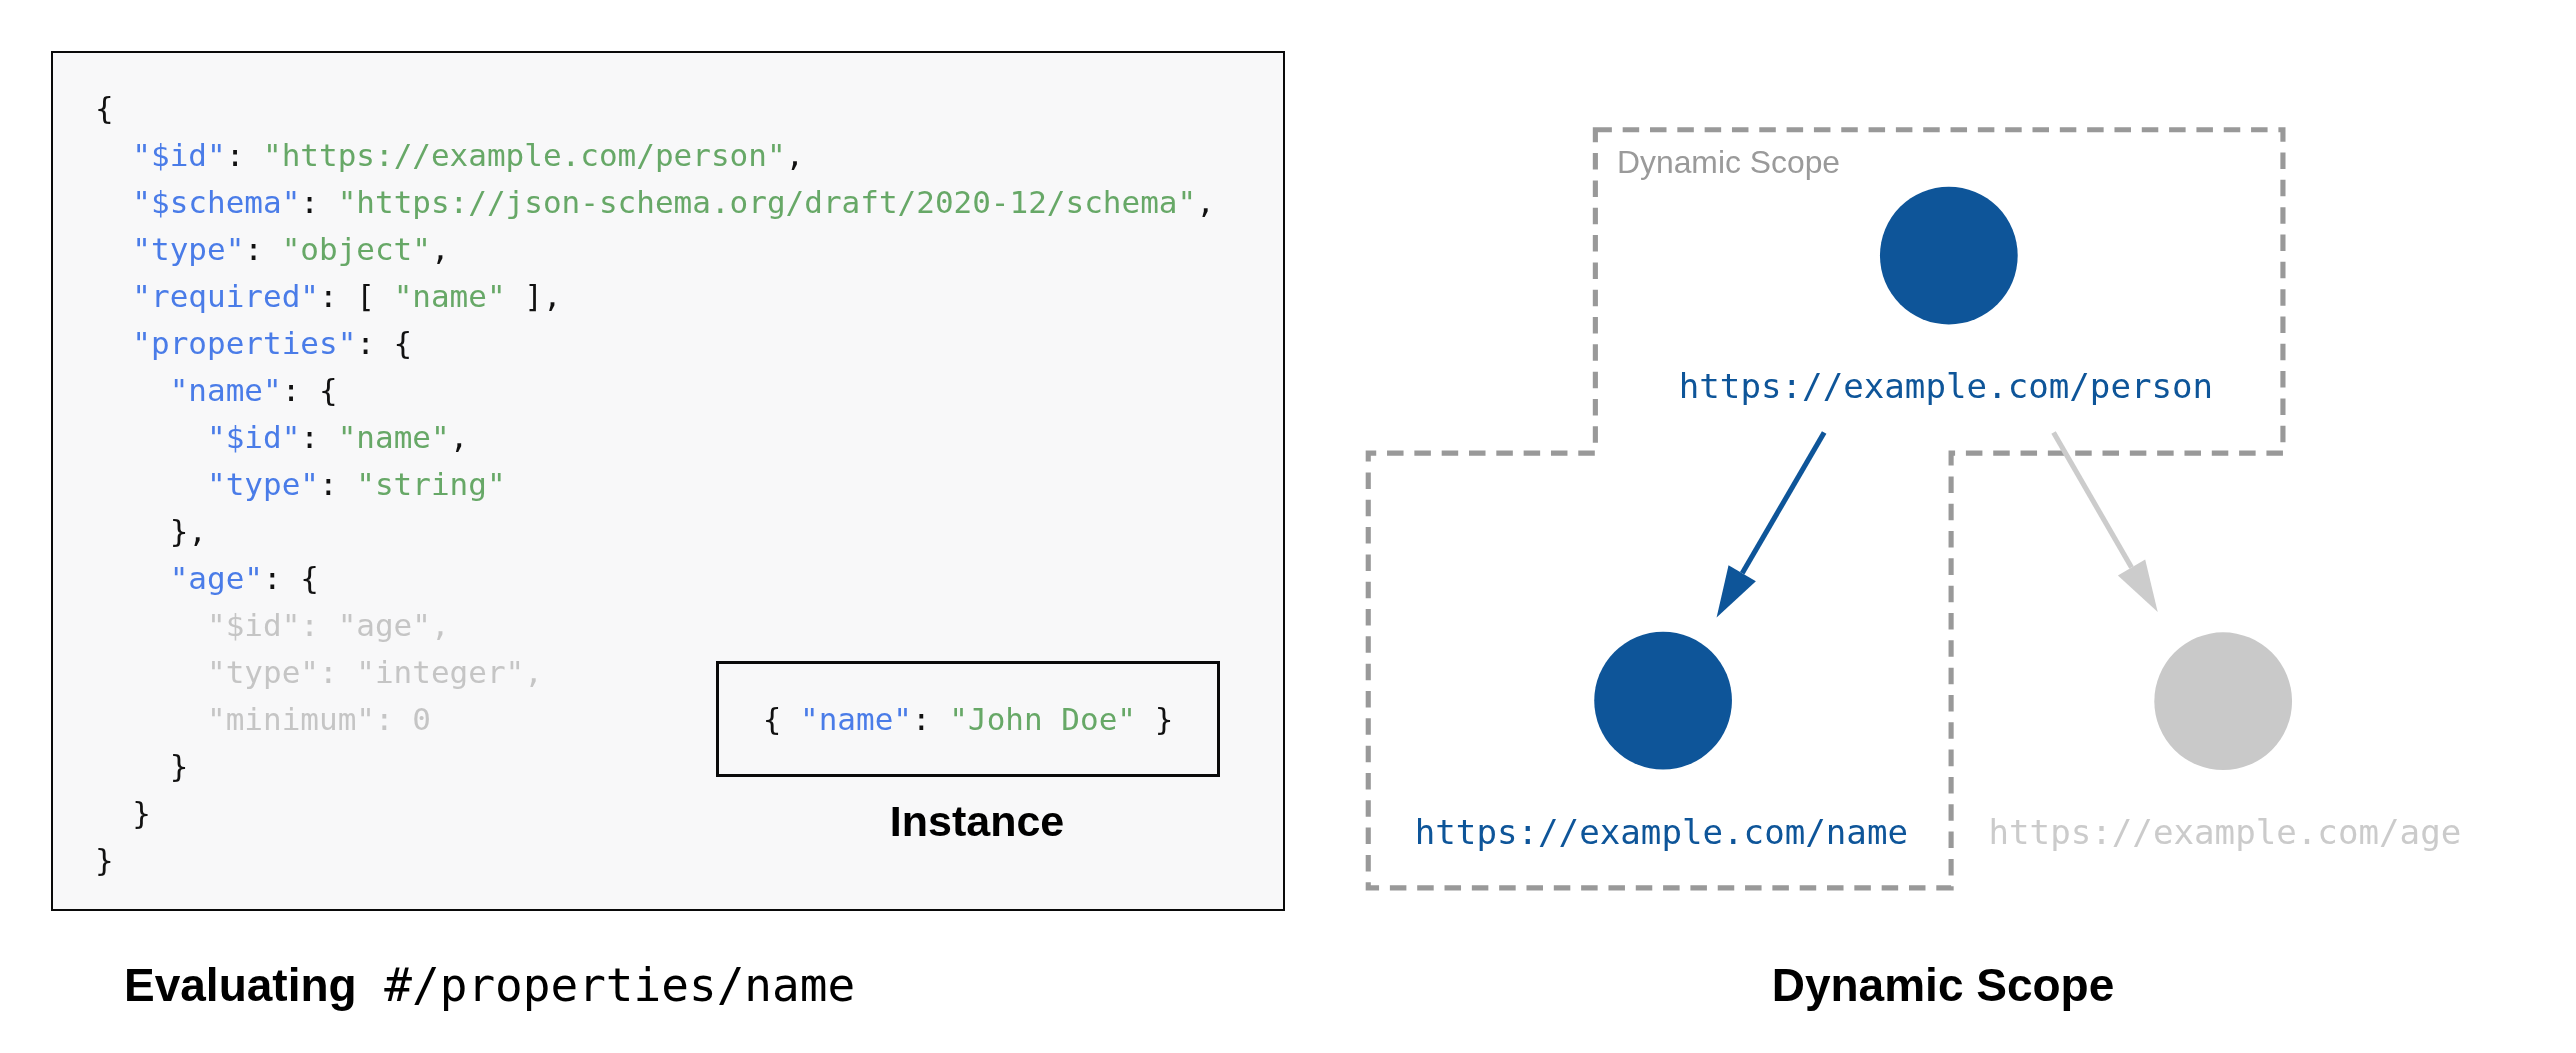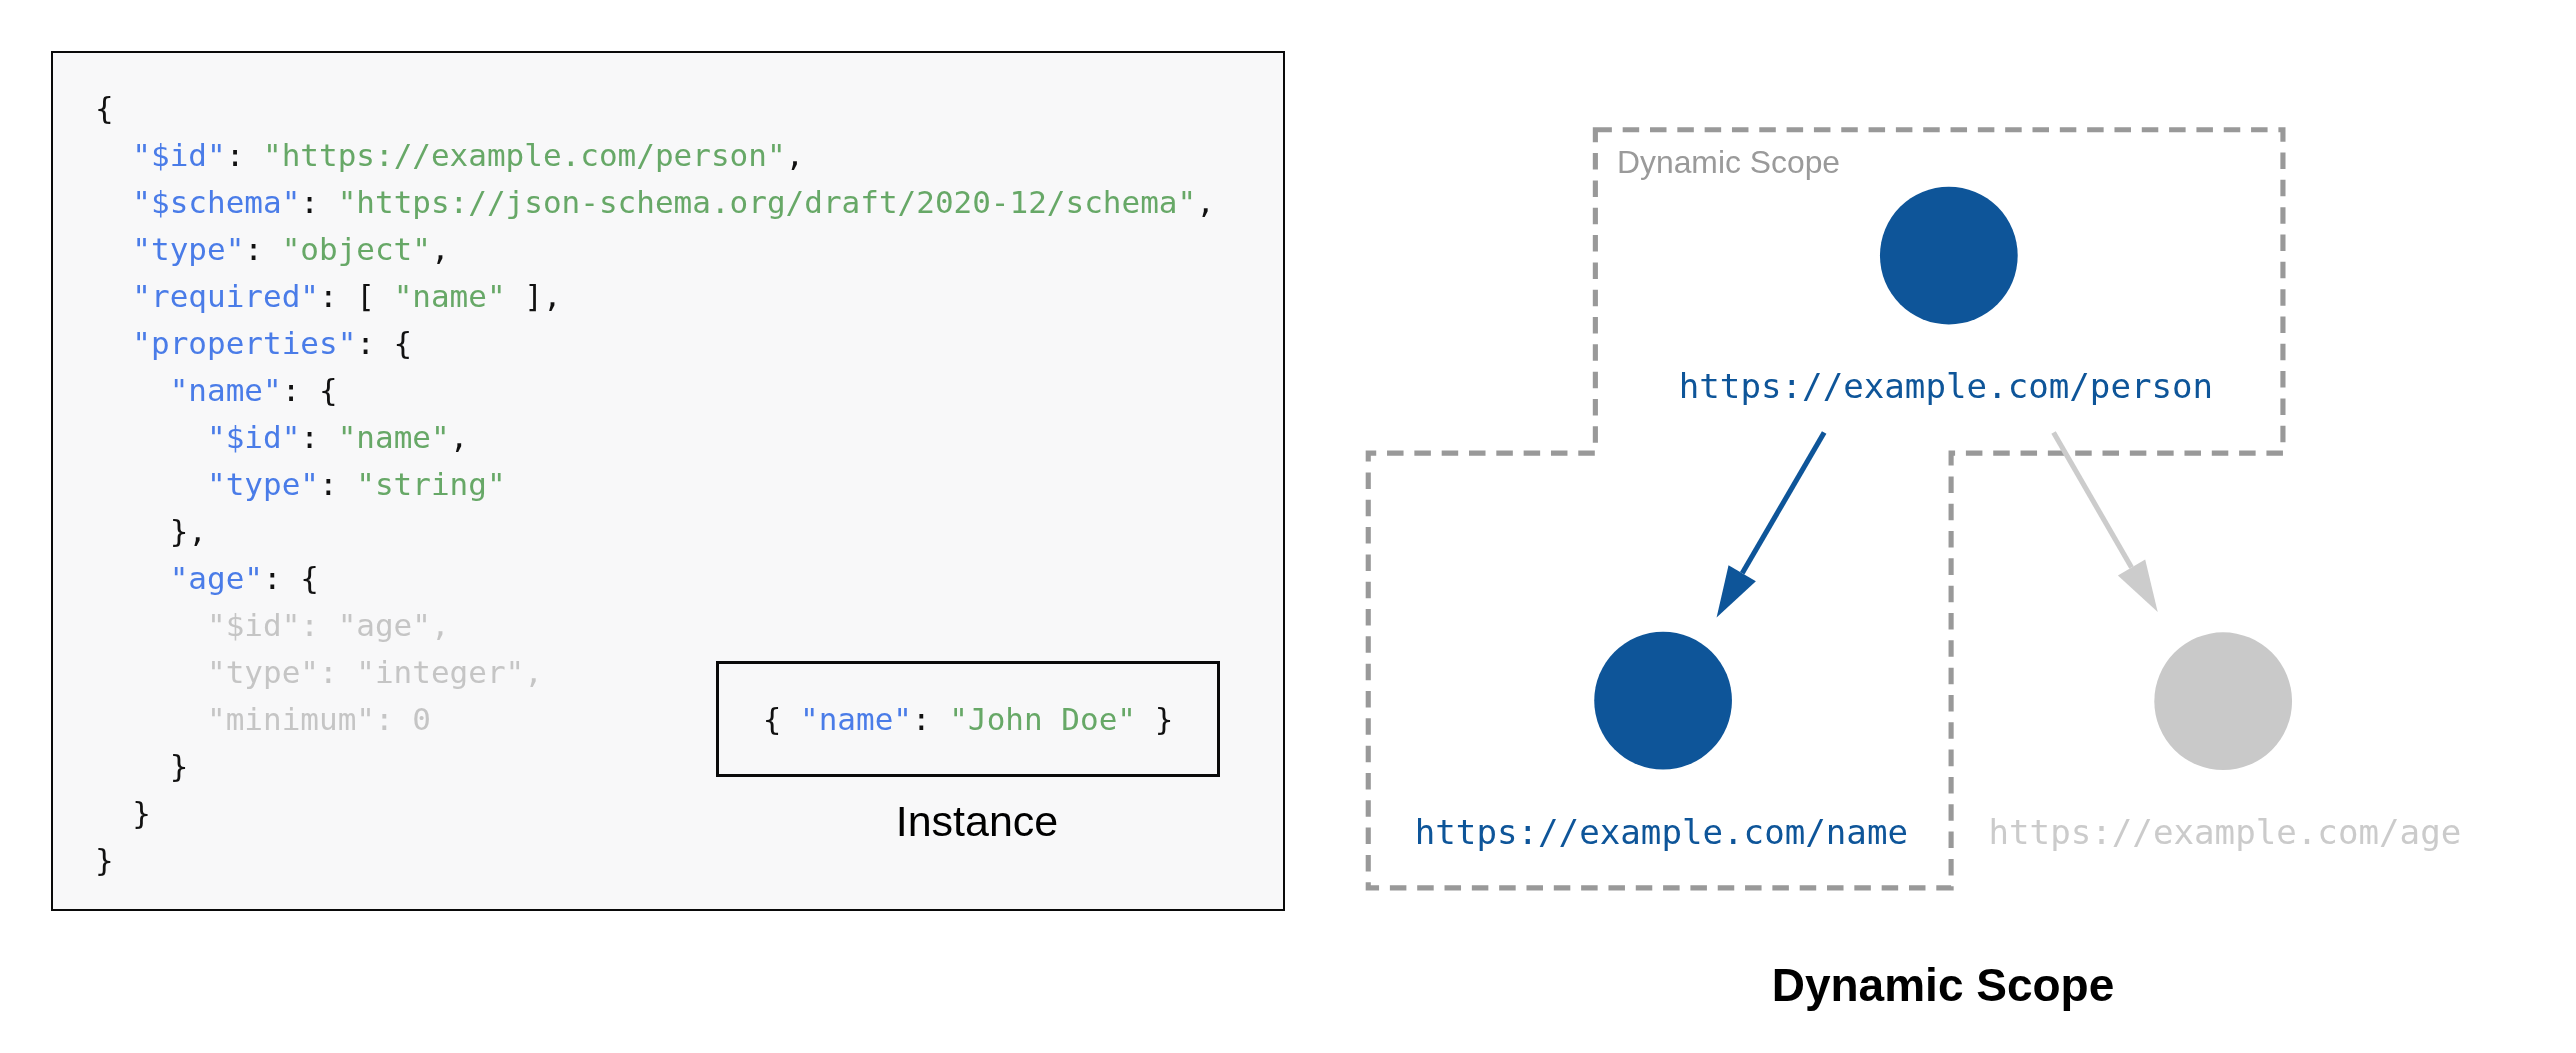--- a/index.html
+++ b/index.html
@@ -25,21 +25,21 @@
   .tk-dim   { color:#c5c5c5; }
 
   .instance-box {
     position:absolute; left:663px; top:608px; width:504px; height:116px;
     border:3.4px solid #0a0a0a; box-sizing:border-box;
     display:flex; align-items:center; justify-content:center;
     font-family:"DejaVu Sans Mono", monospace; font-size:31px; white-space:pre;
   }
   .instance-label {
     position:absolute; left:924px; top:744px; transform:translateX(-50%);
-    font-size:43px; font-weight:400; color:#000000; white-space:nowrap;
+    font-size:43px; font-weight:700; color:#000000; white-space:nowrap;
   }
 
   
   .caption-left {
     position:absolute; left:124px; top:958px; font-size:46px; color:#000;
     white-space:nowrap;
   }
   .cap-bold { font-weight:700; font-family:"Liberation Sans", sans-serif; }
   .cap-mono { font-weight:400; font-family:"DejaVu Sans Mono", monospace; }
   .caption-right {
@@ -68,20 +68,23 @@
 
   <div class="schema-panel">
     <div class="code" id="code-block"><div class="code-line"><span class="tk-plain">{</span></div><div class="code-line"><span class="tk-plain">  </span><span class="tk-key">"$id"</span><span class="tk-plain">: </span><span class="tk-str">"https://example.com/person"</span><span class="tk-plain">,</span></div><div class="code-line"><span class="tk-plain">  </span><span class="tk-key">"$schema"</span><span class="tk-plain">: </span><span class="tk-str">"https://json-schema.org/draft/2020-12/schema"</span><span class="tk-plain">,</span></div><div class="code-line"><span class="tk-plain">  </span><span class="tk-key">"type"</span><span class="tk-plain">: </span><span class="tk-str">"object"</span><span class="tk-plain">,</span></div><div class="code-line"><span class="tk-plain">  </span><span class="tk-key">"required"</span><span class="tk-plain">: [ </span><span class="tk-str">"name"</span><span class="tk-plain"> ],</span></div><div class="code-line"><span class="tk-plain">  </span><span class="tk-key">"properties"</span><span class="tk-plain">: {</span></div><div class="code-line"><span class="tk-plain">    </span><span class="tk-key">"name"</span><span class="tk-plain">: {</span></div><div class="code-line"><span class="tk-plain">      </span><span class="tk-key">"$id"</span><span class="tk-plain">: </span><span class="tk-str">"name"</span><span class="tk-plain">,</span></div><div class="code-line"><span class="tk-plain">      </span><span class="tk-key">"type"</span><span class="tk-plain">: </span><span class="tk-str">"string"</span></div><div class="code-line"><span class="tk-plain">    },</span></div><div class="code-line"><span class="tk-plain">    </span><span class="tk-key">"age"</span><span class="tk-plain">: {</span></div><div class="code-line"><span class="tk-dim">      "$id": "age",</span></div><div class="code-line"><span class="tk-dim">      "type": "integer",</span></div><div class="code-line"><span class="tk-dim">      "minimum": 0</span></div><div class="code-line"><span class="tk-plain">    }</span></div><div class="code-line"><span class="tk-plain">  }</span></div><div class="code-line"><span class="tk-plain">}</span></div></div>
 
     <div class="instance-box">
       <span id="instance-code"><span class="tk-plain">{ </span><span class="tk-key">"name"</span><span class="tk-plain">: </span><span class="tk-str">"John Doe"</span><span class="tk-plain"> }</span></span>
     </div>
     <div class="instance-label">Instance</div>
   </div>
 
+  <div class="caption-left">
+    <span class="cap-bold">Evaluating</span><span class="cap-mono"> #/properties/name</span>
+  </div>
 
   <svg class="diagram-svg" width="2576" height="1053" viewBox="0 0 4524 1850">
 
     <path class="scope-outline" d="M 2802 228 L 4010 228 L 4010 796 L 3427 796 L 3427 1560 L 2403 1560 L 2403 796 L 2802 796 Z"></path>
 
     <text class="scope-title" x="2840" y="304">Dynamic Scope</text>
 
     <g>
       <line class="arrow-active-shaft" x1="3204" y1="760" x2="3060" y2="1007"></line>
       <polygon class="arrow-active-head" points="3015,1085 3036,993 3084,1021"></polygon>

